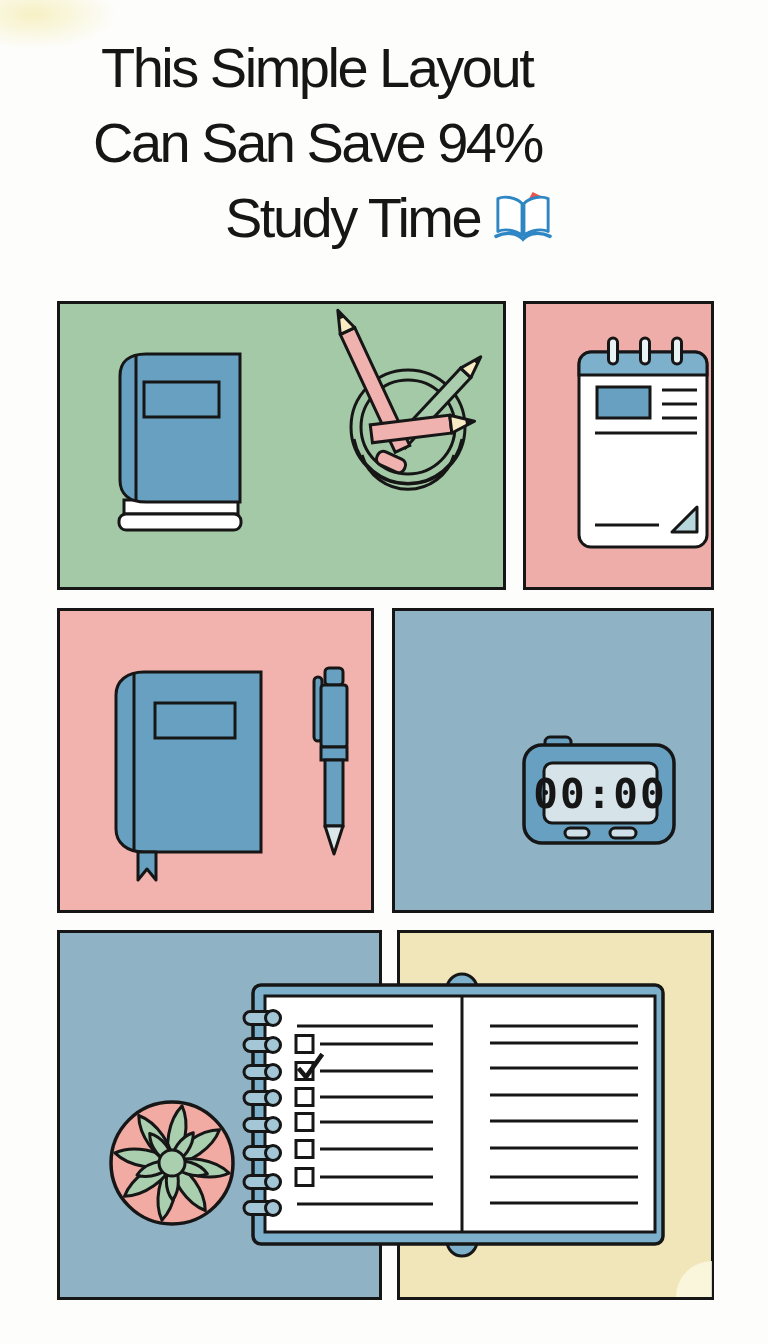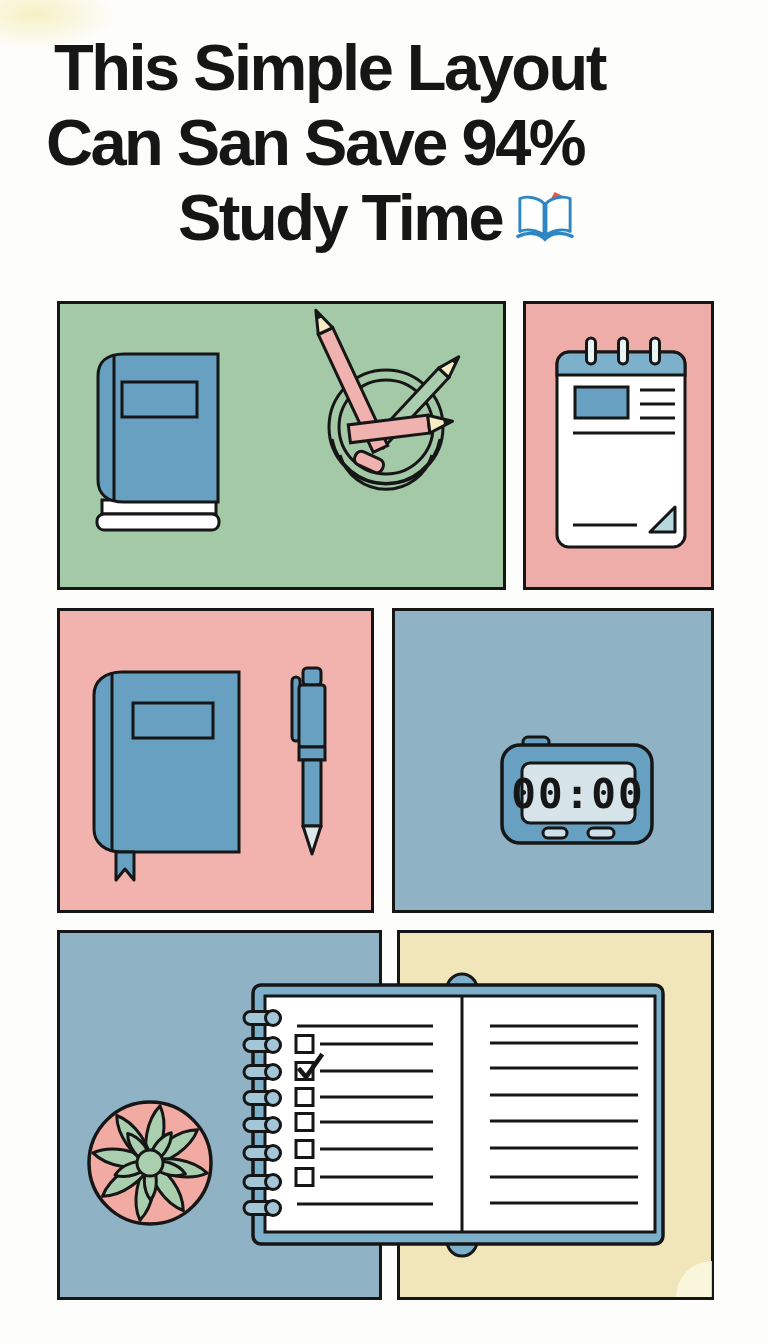--- a/index.html
+++ b/index.html
@@ -7,27 +7,27 @@
     width:768px;height:1344px;position:relative;overflow:hidden;
     background:#fdfdfc;font-family:"Liberation Sans",sans-serif;
   }
   .smudge{
     position:absolute;left:-12px;top:-10px;width:130px;height:60px;
     background:radial-gradient(ellipse at 35% 40%, rgba(240,228,140,.5), rgba(240,228,140,0) 70%);
     pointer-events:none;
   }
   .title{position:absolute;left:0;top:30px;width:768px;color:var(--ink);}
   .title .ln{
-    position:absolute;font-weight:bold;font-size:65px;letter-spacing:-2.5px;
-    line-height:75px;white-space:nowrap;
+    position:absolute;font-weight:normal;font-size:56px;letter-spacing:-2.5px;
+    line-height:75px;white-space:nowrap;margin-left:47px;
   }
   .ln1{left:54px;top:0;}
   .ln2{left:46px;top:75px;}
   .ln3{left:178px;top:150px;display:flex;align-items:center;gap:14px;}
-  .panel{position:absolute;border:3px solid var(--ink);box-sizing:border-box;}
+  .panel{position:absolute;border:3px solid var(--ink);box-sizing:border-box;padding-left:22px;}
   .p-green{background:var(--green);}
   .p-pink{background:var(--pink);}
   .p-pink2{background:var(--pink2);}
   .p-blue{background:var(--blue);}
   .p-cream{background:var(--cream);}
   .panel svg{display:block;}
   .notebook-overlay{position:absolute;left:240px;top:963px;}
   .corner-glow{
     position:absolute;left:676px;top:1261px;width:36px;height:36px;
     background:rgba(252,248,226,.85);border-radius:100% 0 0 0;pointer-events:none;

